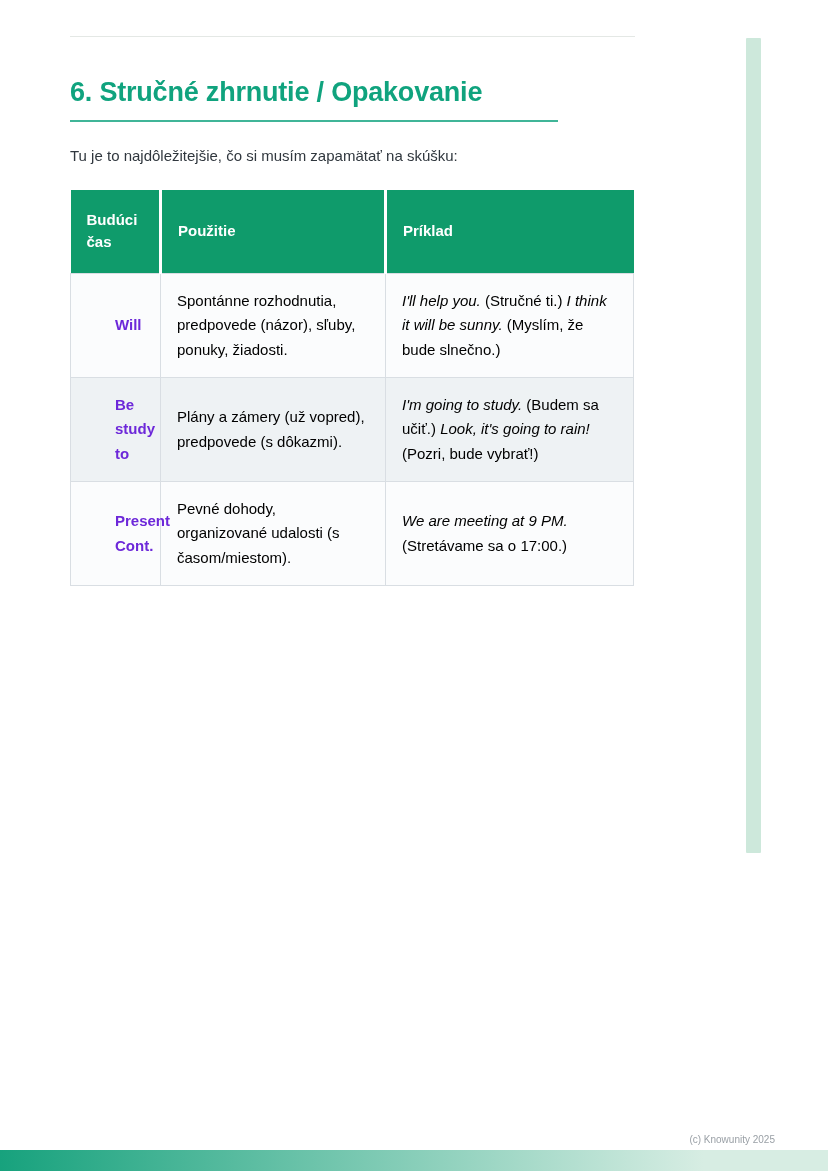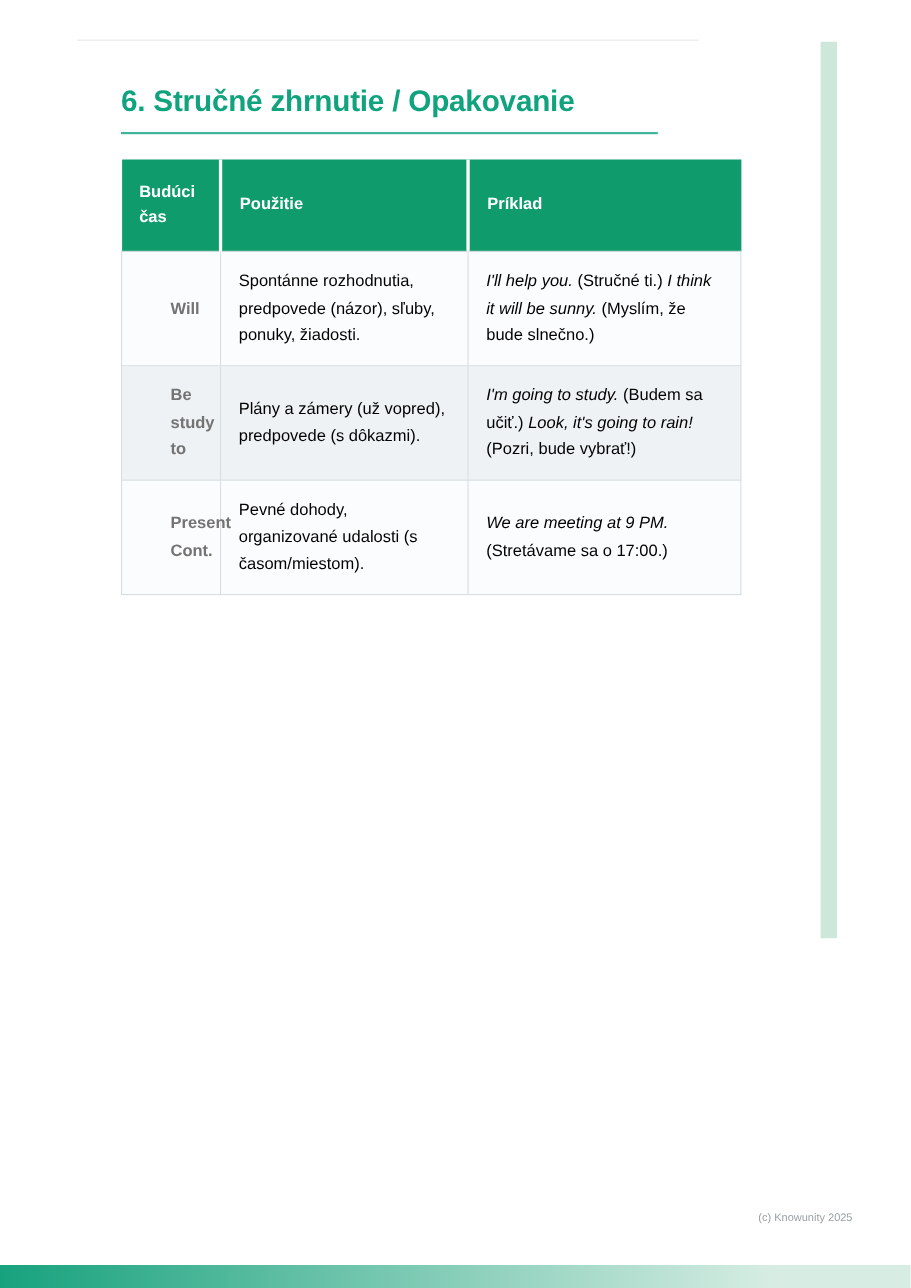--- a/index.html
+++ b/index.html
@@ -20,21 +20,21 @@
   body {
     width: 828px; height: 1171px; position: relative; overflow: hidden;
     font-family: "Liberation Sans", "DejaVu Sans", sans-serif;
     color: var(--text);
   }
   .top-hairline {
     position: absolute; left: 70px; top: 36px; width: 565px; height: 1px;
     background: #e4e8e5;
   }
   .content {
-    position: absolute; left: 70px; top: 36px; width: 488px; margin-left: 40px;
+    position: absolute; left: 70px; top: 36px; width: 488px;
   }
   h1.page-title {
     margin-top: 40px;
     font-size: 27px; font-weight: 700; color: var(--title);
     letter-spacing: -0.2px; line-height: 1.25;
   }
   .title-rule {
     height: 2px; background: var(--accent); opacity: 0.8; margin-top: 10px;
   }
   .intro {
@@ -55,51 +55,52 @@
   thead th + th { border-left: 3px solid #ffffff; }
   tbody td {
     border: 1px solid var(--border);
     padding: 15px 16px; vertical-align: middle;
     line-height: 1.62; color: #000000;
     min-height: 100px;
   }
   tbody tr { height: 104px; }
   tbody tr:nth-child(odd) { background: var(--row_bg); }
   tbody tr:nth-child(even) { background: var(--row_alt_bg); }
-  td.tense { font-weight: 700; color: #737373; padding-left: 44px; }
+  td.tense { font-weight: 700; color: #6d28d9; padding-left: 44px; }
   em { font-style: italic; }
   strong { font-weight: 700; }
   ul.key-points {
     margin-top: 35px; padding-left: 23px; list-style: disc;
   }
   ul.key-points li {
     margin-bottom: 18px; font-size: 15.5px; line-height: 1.55; color: #272e34;
   }
   .footer-credit {
-    position: absolute; right: 53px; top: 1102px;
+    position: absolute; right: 53px; top: 1134px;
     font-size: 10px; color: var(--footer_text);
   }
   .side-accent-bar {
     position: absolute; left: 746px; top: 38px; width: 15px; height: 815px;
     background: var(--side_bar); border-radius: 1px;
   }
   .bottom-accent-bar {
     position: absolute; left: 0; bottom: 0; width: 828px; height: 21px;
     background: linear-gradient(90deg, var(--bottom_strip_from) 0%, var(--bottom_strip_to) 85%);
   }
 </style>
 </head>
 <body>
 
 <div class="top-hairline"></div>
 
 <div class="content">
   <h1 class="page-title">6. Stručné zhrnutie / Opakovanie</h1>
   <div class="title-rule"></div>
 
+  <p class="intro">Tu je to najdôležitejšie, čo si musím zapamätať na skúšku:</p>
 
   <table class="summary-table">
     <colgroup>
       <col class="c1">
         <col class="c2">
         <col class="c3">
     </colgroup>
     <thead>
       <tr>
         <th>Budúci čas</th>

